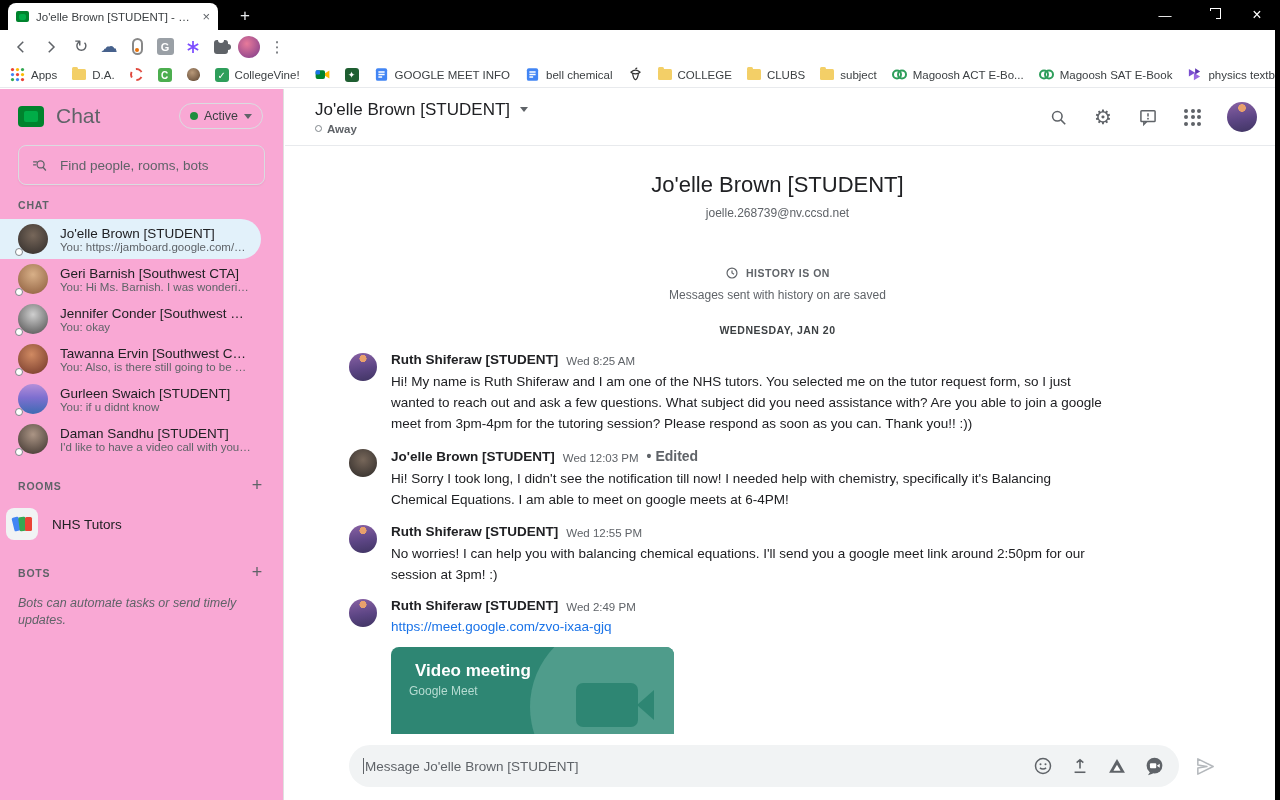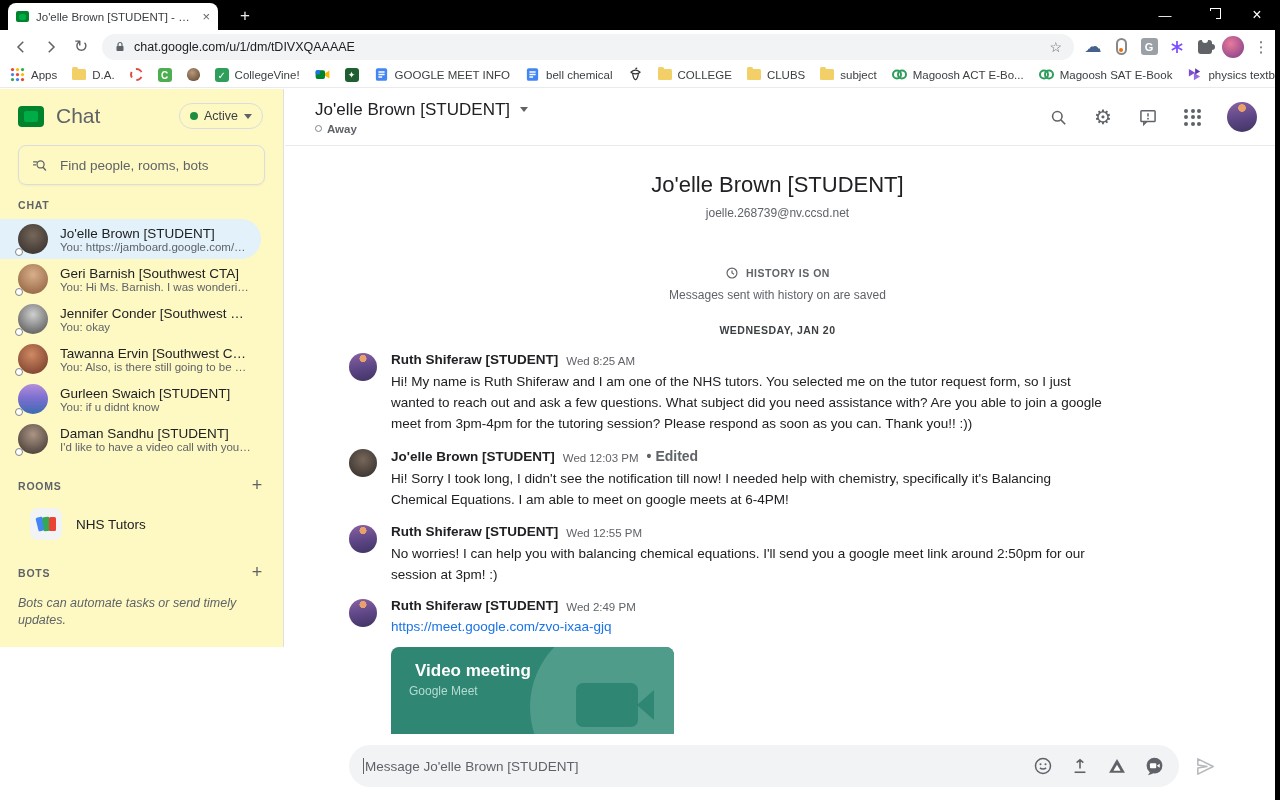--- a/index.html
+++ b/index.html
@@ -57,21 +57,21 @@
   .bm { display:flex; align-items:center; gap:6px; font-size:11.5px; color:#3c4043; white-space:nowrap; }
   .bm-folder { position:relative; width:14px; height:11px; background:#f3cf67; border-radius:1.5px; display:inline-block; }
   .bm-folder::before { content:""; position:absolute; left:0; top:-2px; width:6px; height:3px; background:#f3cf67; border-radius:1.5px 1.5px 0 0; }
   .i16 { width:15px; height:15px; display:inline-flex; align-items:center; justify-content:center; }
 
   
   .app { position:absolute; left:0; top:89px; width:1280px; height:711px; background:#fff; }
   .edge-strip { position:absolute; right:0; top:0; width:5px; height:800px; background:#000; }
 
   
-  .sidebar { position:absolute; left:0; top:0; width:284px; height:558px; background:#fef9c3; border-right:1px solid #e0e0e0; }
+  .sidebar { position:absolute; left:0; top:0; width:284px; height:711px; background:#f9a8d4; border-right:1px solid #e0e0e0; }
   .side-head { display:flex; align-items:center; padding:14px 20px 10px 18px; }
   .side-title { font-size:21px; color:#5f6368; margin-left:12px; flex:1; }
   .active-pill { display:flex; align-items:center; gap:6px; border:1px solid #dadce0; border-radius:15px;
                  padding:5px 10px; font-size:12.5px; color:#3c4043; }
   .active-dot { width:8px; height:8px; border-radius:50%; background:#1e8e3e; }
   .caret { width:0; height:0; border-left:4px solid transparent; border-right:4px solid transparent; border-top:5px solid #5f6368; }
   .searchbox { margin:6px 18px 14px 18px; height:40px; border:1px solid #dadce0; border-radius:8px;
                display:flex; align-items:center; padding:0 12px; gap:12px; box-shadow:0 1px 2px rgba(0,0,0,.05); }
   .searchbox .ph { font-size:13.5px; color:#5f6368; }
   .sec-label { display:flex; align-items:center; padding:0 20px 0 18px; font-size:10.5px; font-weight:bold;
@@ -80,21 +80,21 @@
   .plus { font-size:18px; color:#5f6368; font-weight:normal; }
   .convlist { margin-top:8px; }
   .conv { position:relative; display:flex; align-items:center; gap:12px; padding:4px 10px 4px 18px; height:40px;
           margin-right:22px; border-radius:0 20px 20px 0; }
   .conv.selected { background:#e2f1fa; }
   .conv-avatar { position:relative; width:30px; height:30px; border-radius:50%; flex:none; }
   .ring { position:absolute; left:-3px; bottom:-2px; width:8px; height:8px; border-radius:50%; background:#fff; border:1.5px solid #80868b; }
   .conv-texts { min-width:0; }
   .conv-name { font-size:13.5px; color:#202124; white-space:nowrap; overflow:hidden; text-overflow:ellipsis; }
   .conv-prev { font-size:11.5px; color:#5f6368; white-space:nowrap; overflow:hidden; text-overflow:ellipsis; max-width:196px; }
-  .room-row { display:flex; align-items:center; gap:14px; padding:8px 30px; margin-top:4px; }
+  .room-row { display:flex; align-items:center; gap:14px; padding:8px 6px; margin-top:4px; }
   .room-icon { position:relative; width:32px; height:32px; border-radius:8px; background:#f1f3f4; overflow:hidden; }
   .room-icon span { position:absolute; width:7px; height:14px; border-radius:1.5px; top:9px; }
   .room-icon .bk1 { left:7px; background:#4285f4; transform:rotate(-14deg); }
   .room-icon .bk2 { left:13px; background:#34a853; transform:rotate(-7deg); }
   .room-icon .bk3 { left:19px; background:#ea4335; }
   .room-name { font-size:13.5px; color:#202124; }
   .bots-hint { margin:12px 40px 0 18px; font-size:12.5px; font-style:italic; color:#5f6368; line-height:1.35; }
 
   
   .main { position:absolute; left:285px; top:0; width:990px; height:711px; }
@@ -181,28 +181,20 @@
       <svg width="18" height="18" viewBox="0 0 24 24">
           <path d="M15 5 L8 12 L15 19" fill="none" stroke="#5f6368" stroke-width="2"></path>
         </svg>
     </div>
     <div class="navbtn">
       <svg width="18" height="18" viewBox="0 0 24 24">
           <path d="M9 5 L16 12 L9 19" fill="none" stroke="#5f6368" stroke-width="2"></path>
         </svg>
     </div>
     <div class="navbtn" style="font-size:17px;">↻</div>
-    <div class="omnibox">
-      <svg width="12" height="14" viewBox="0 0 24 24">
-          <rect x="5" y="10" width="14" height="10" rx="1.5" fill="#5f6368"></rect>
-          <path d="M8 10 V7 a4 4 0 0 1 8 0 V10" fill="none" stroke="#5f6368" stroke-width="2.4"></path>
-        </svg>
-      <span class="url">chat.google.com/u/1/dm/tDIVXQAAAAE</span>
-      <span class="star">☆</span>
-    </div>
     <div class="extrow">
       <div class="ext">
           <span class="cloud-glyph">☁</span>
         </div>
       <div class="ext">
           <span class="pill-glyph"></span>
         </div>
       <div class="ext">
           <span class="g-glyph">G</span>
         </div>

